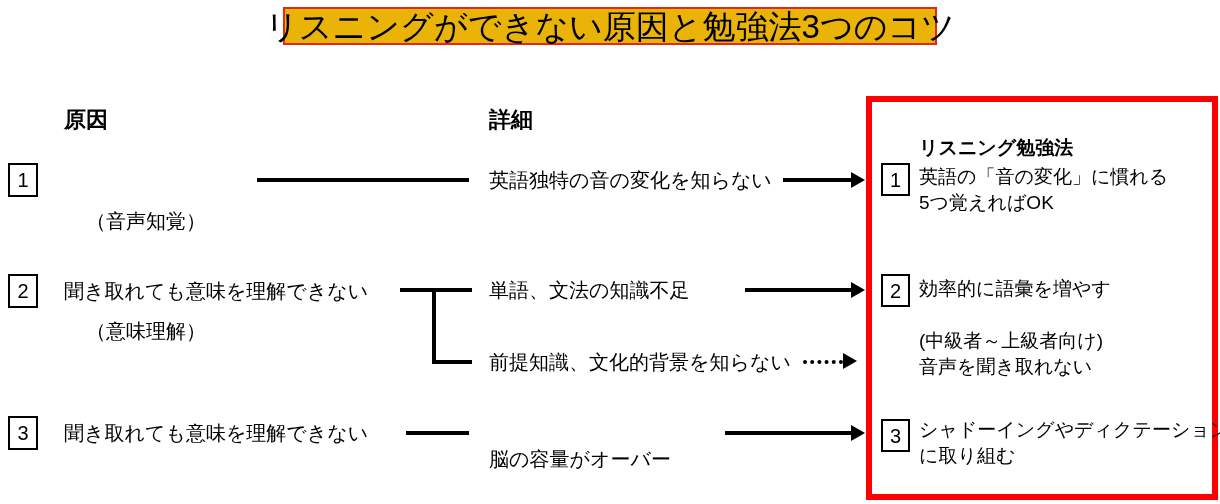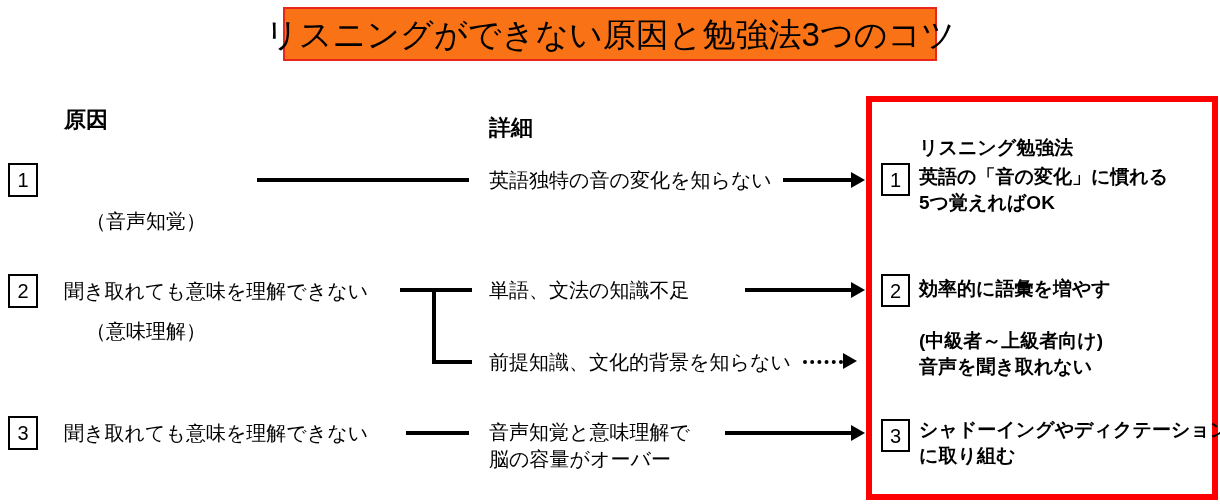--- a/index.html
+++ b/index.html
@@ -19,22 +19,22 @@
     background: #ffffff;
     overflow: hidden;
   }
   .abs { position: absolute; }
 
   
   #title-box {
     left: 283px;
     top: 7px;
     width: 654px;
-    height: 54px;
-    background: #f97316;
+    height: 38px;
+    background: #eab308;
     border: 2px solid #E8271C;
     box-sizing: border-box;
     display: flex;
     align-items: center;
     justify-content: center;
   }
   #title-text {
     font-size: 33px;
     line-height: 1;
     letter-spacing: 0px;
@@ -43,21 +43,21 @@
   }
 
   
   .col-header {
     font-size: 22px;
     font-weight: bold;
     text-underline-offset: 3px;
     white-space: nowrap;
   }
   #header-cause { left: 64px; top: 105px; }
-  #header-detail { left: 489px; top: 105px; margin-top: 8px; }
+  #header-detail { left: 489px; top: 105px; }
   #header-method {
     left: 919px;
     top: 108px;
     font-size: 19px;
     margin-top: 27px;
   }
 
   
   .num-box {
     border: 2px solid #000000;
@@ -80,21 +80,20 @@
   }
   .sub-text {
     font-size: 20px;
     line-height: 27px;
     white-space: nowrap;
   }
   .panel-text {
     font-size: 19px;
     line-height: 25px;
     white-space: nowrap;
-    font-weight: bold;
   }
 
   
   .hline {
     background: #000000;
     height: 4px;
   }
   .vline {
     background: #000000;
     width: 4px;
@@ -172,21 +171,20 @@
   <div class="abs panel-text" style="left:919px; top:328px">(中級者～上級者向け)</div>
   <div class="abs panel-text" style="left:919px; top:276px">効率的に語彙を増やす</div>
   <div class="abs panel-text" style="left:919px; top:354px">音声を聞き取れない</div>
 
   <div class="abs num-box left" style="top:416px">3</div>
   <div class="abs body-text" style="left:64px; top:420px">聞き取れても意味を理解できない</div>
 
   <div class="abs hline" style="left:406px; top:431px" style2=""></div>
   <div class="abs hline" style="left:406px; top:431px; width:63px"></div>
 
-  <div class="abs body-text" style="left:489px; top:419px">音声知覚と意味理解で</div>
   <div class="abs body-text" style="left:489px; top:446px">脳の容量がオーバー</div>
 
   <div class="abs hline" style="left:725px; top:431px; width:126px"></div>
   <div class="abs arrow-head" style="left:851px; top:425px"></div>
 
   <div class="abs num-box right" style="top:419px">3</div>
   <div class="abs panel-text" style="left:919px; top:417px">シャドーイングやディクテーション</div>
   <div class="abs panel-text" style="left:919px; top:443px">に取り組む</div>
 
 </div>

